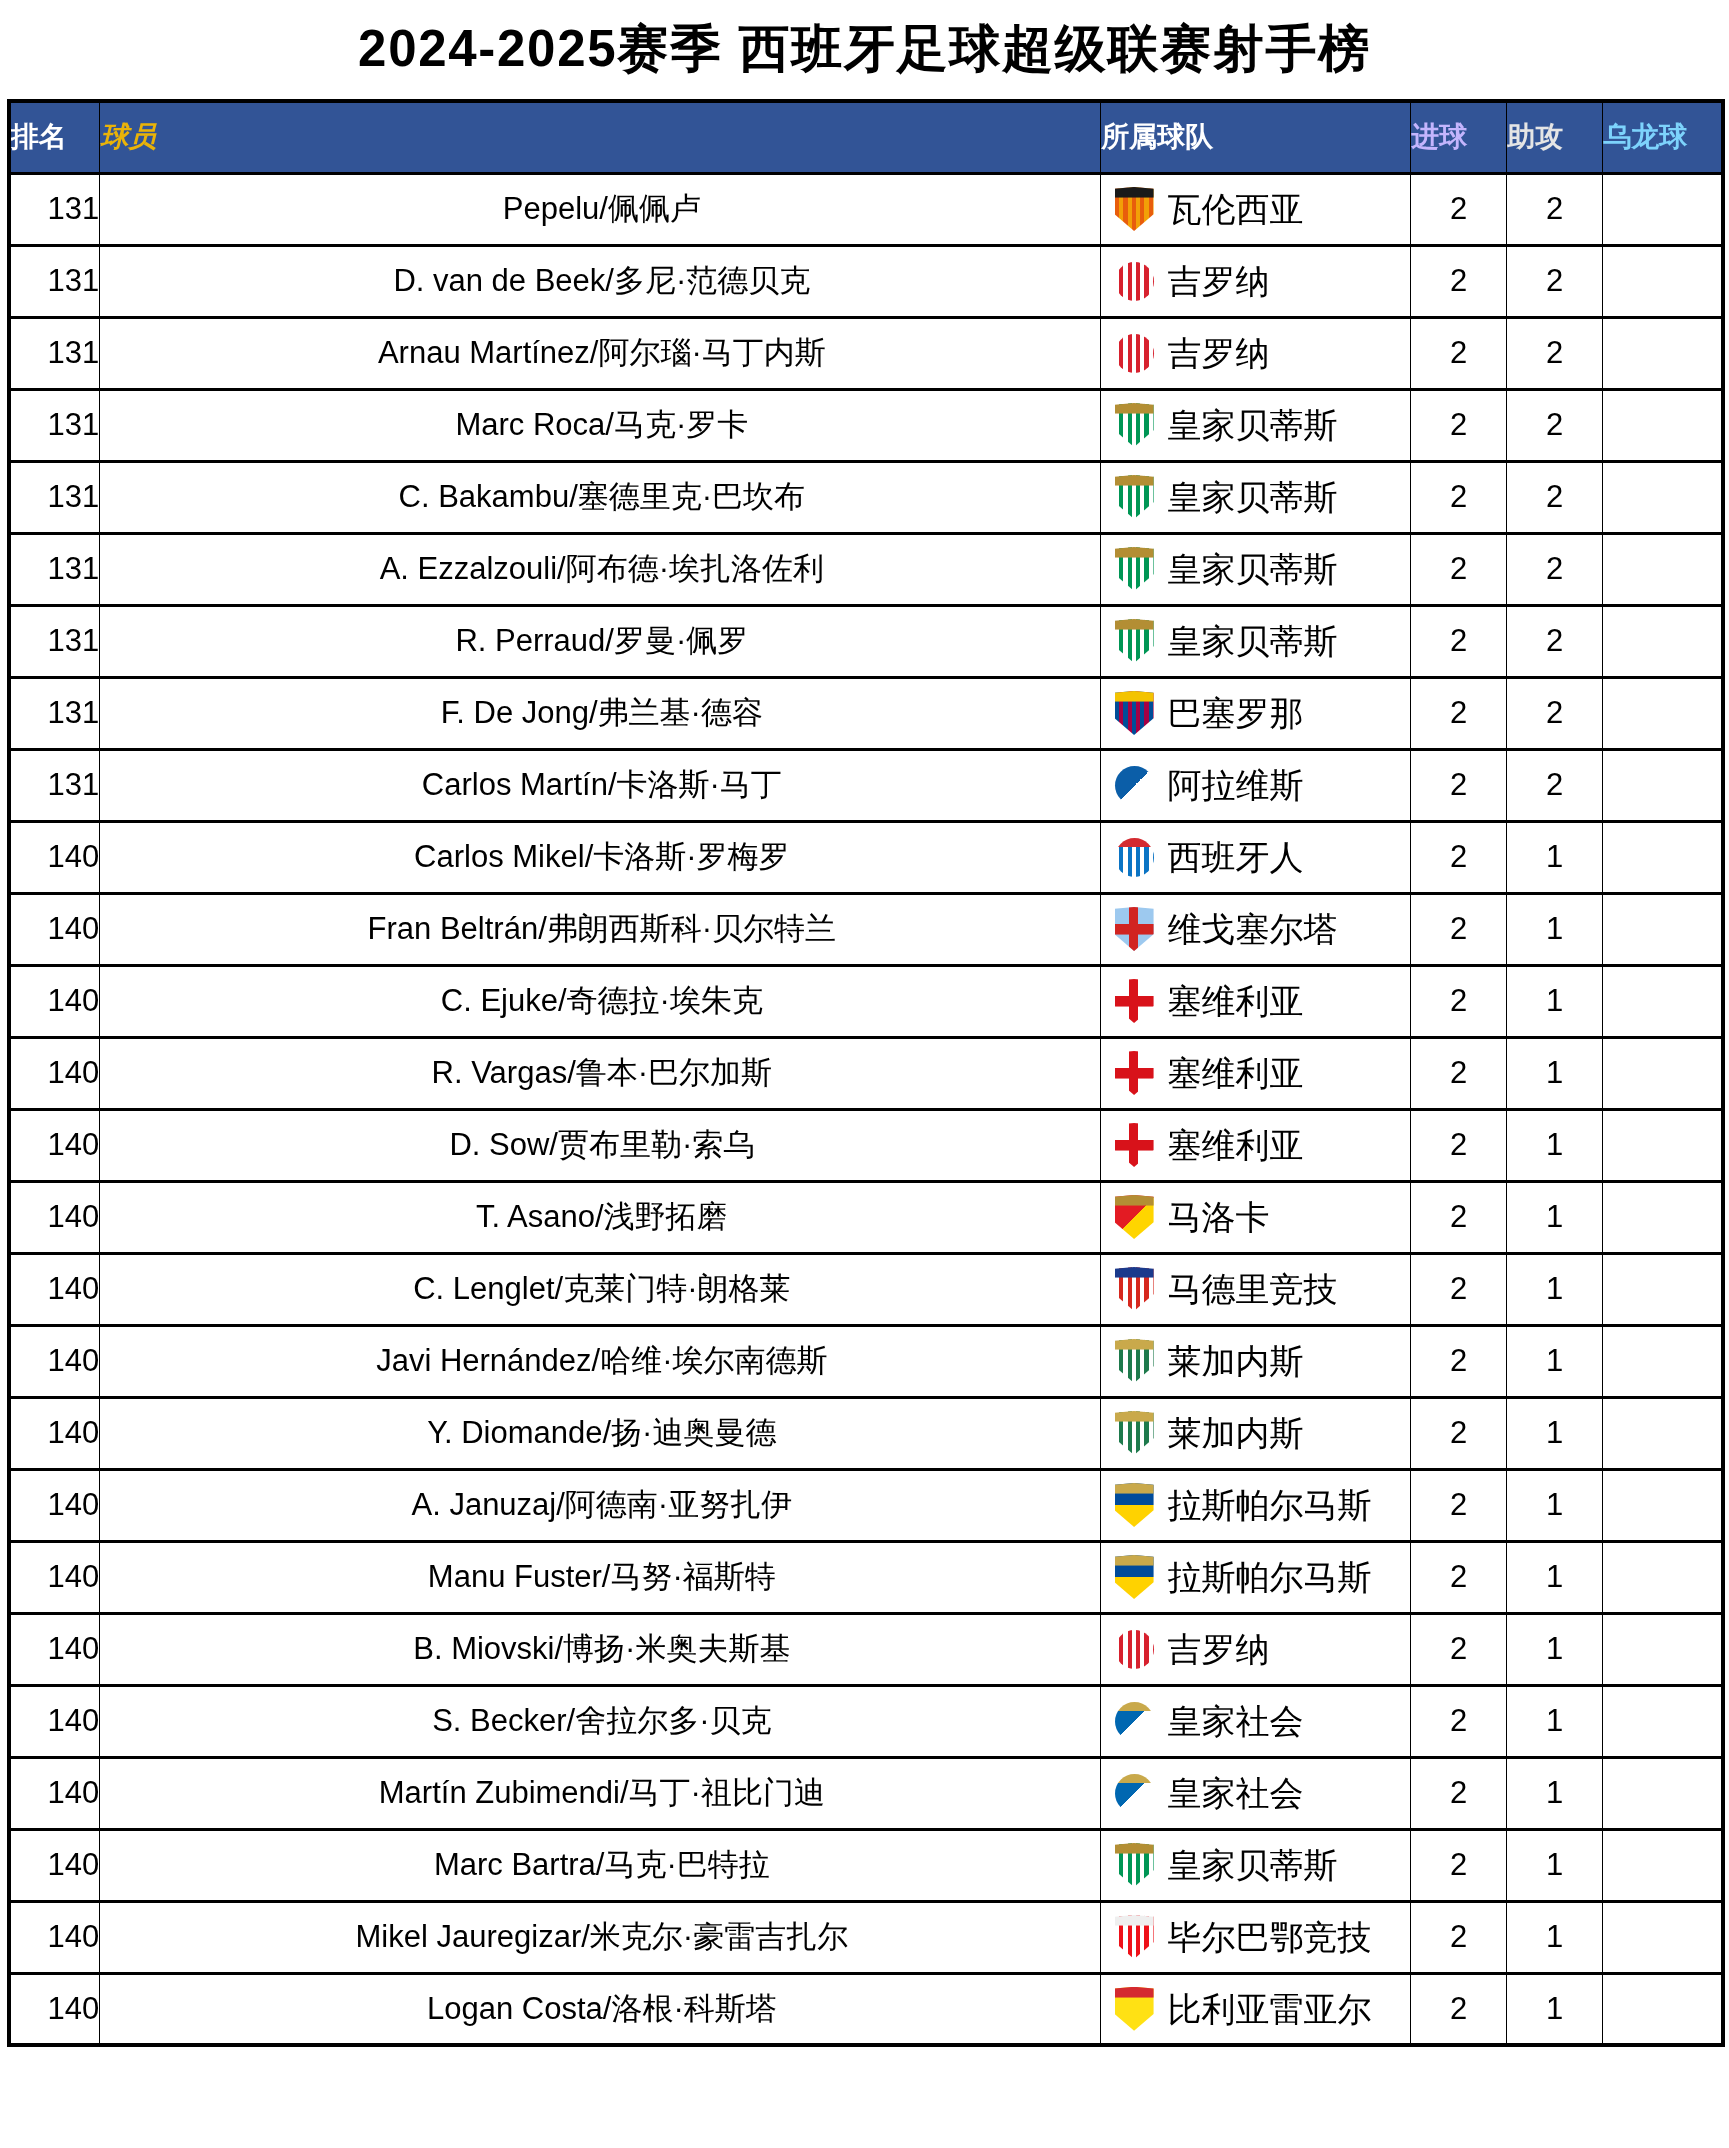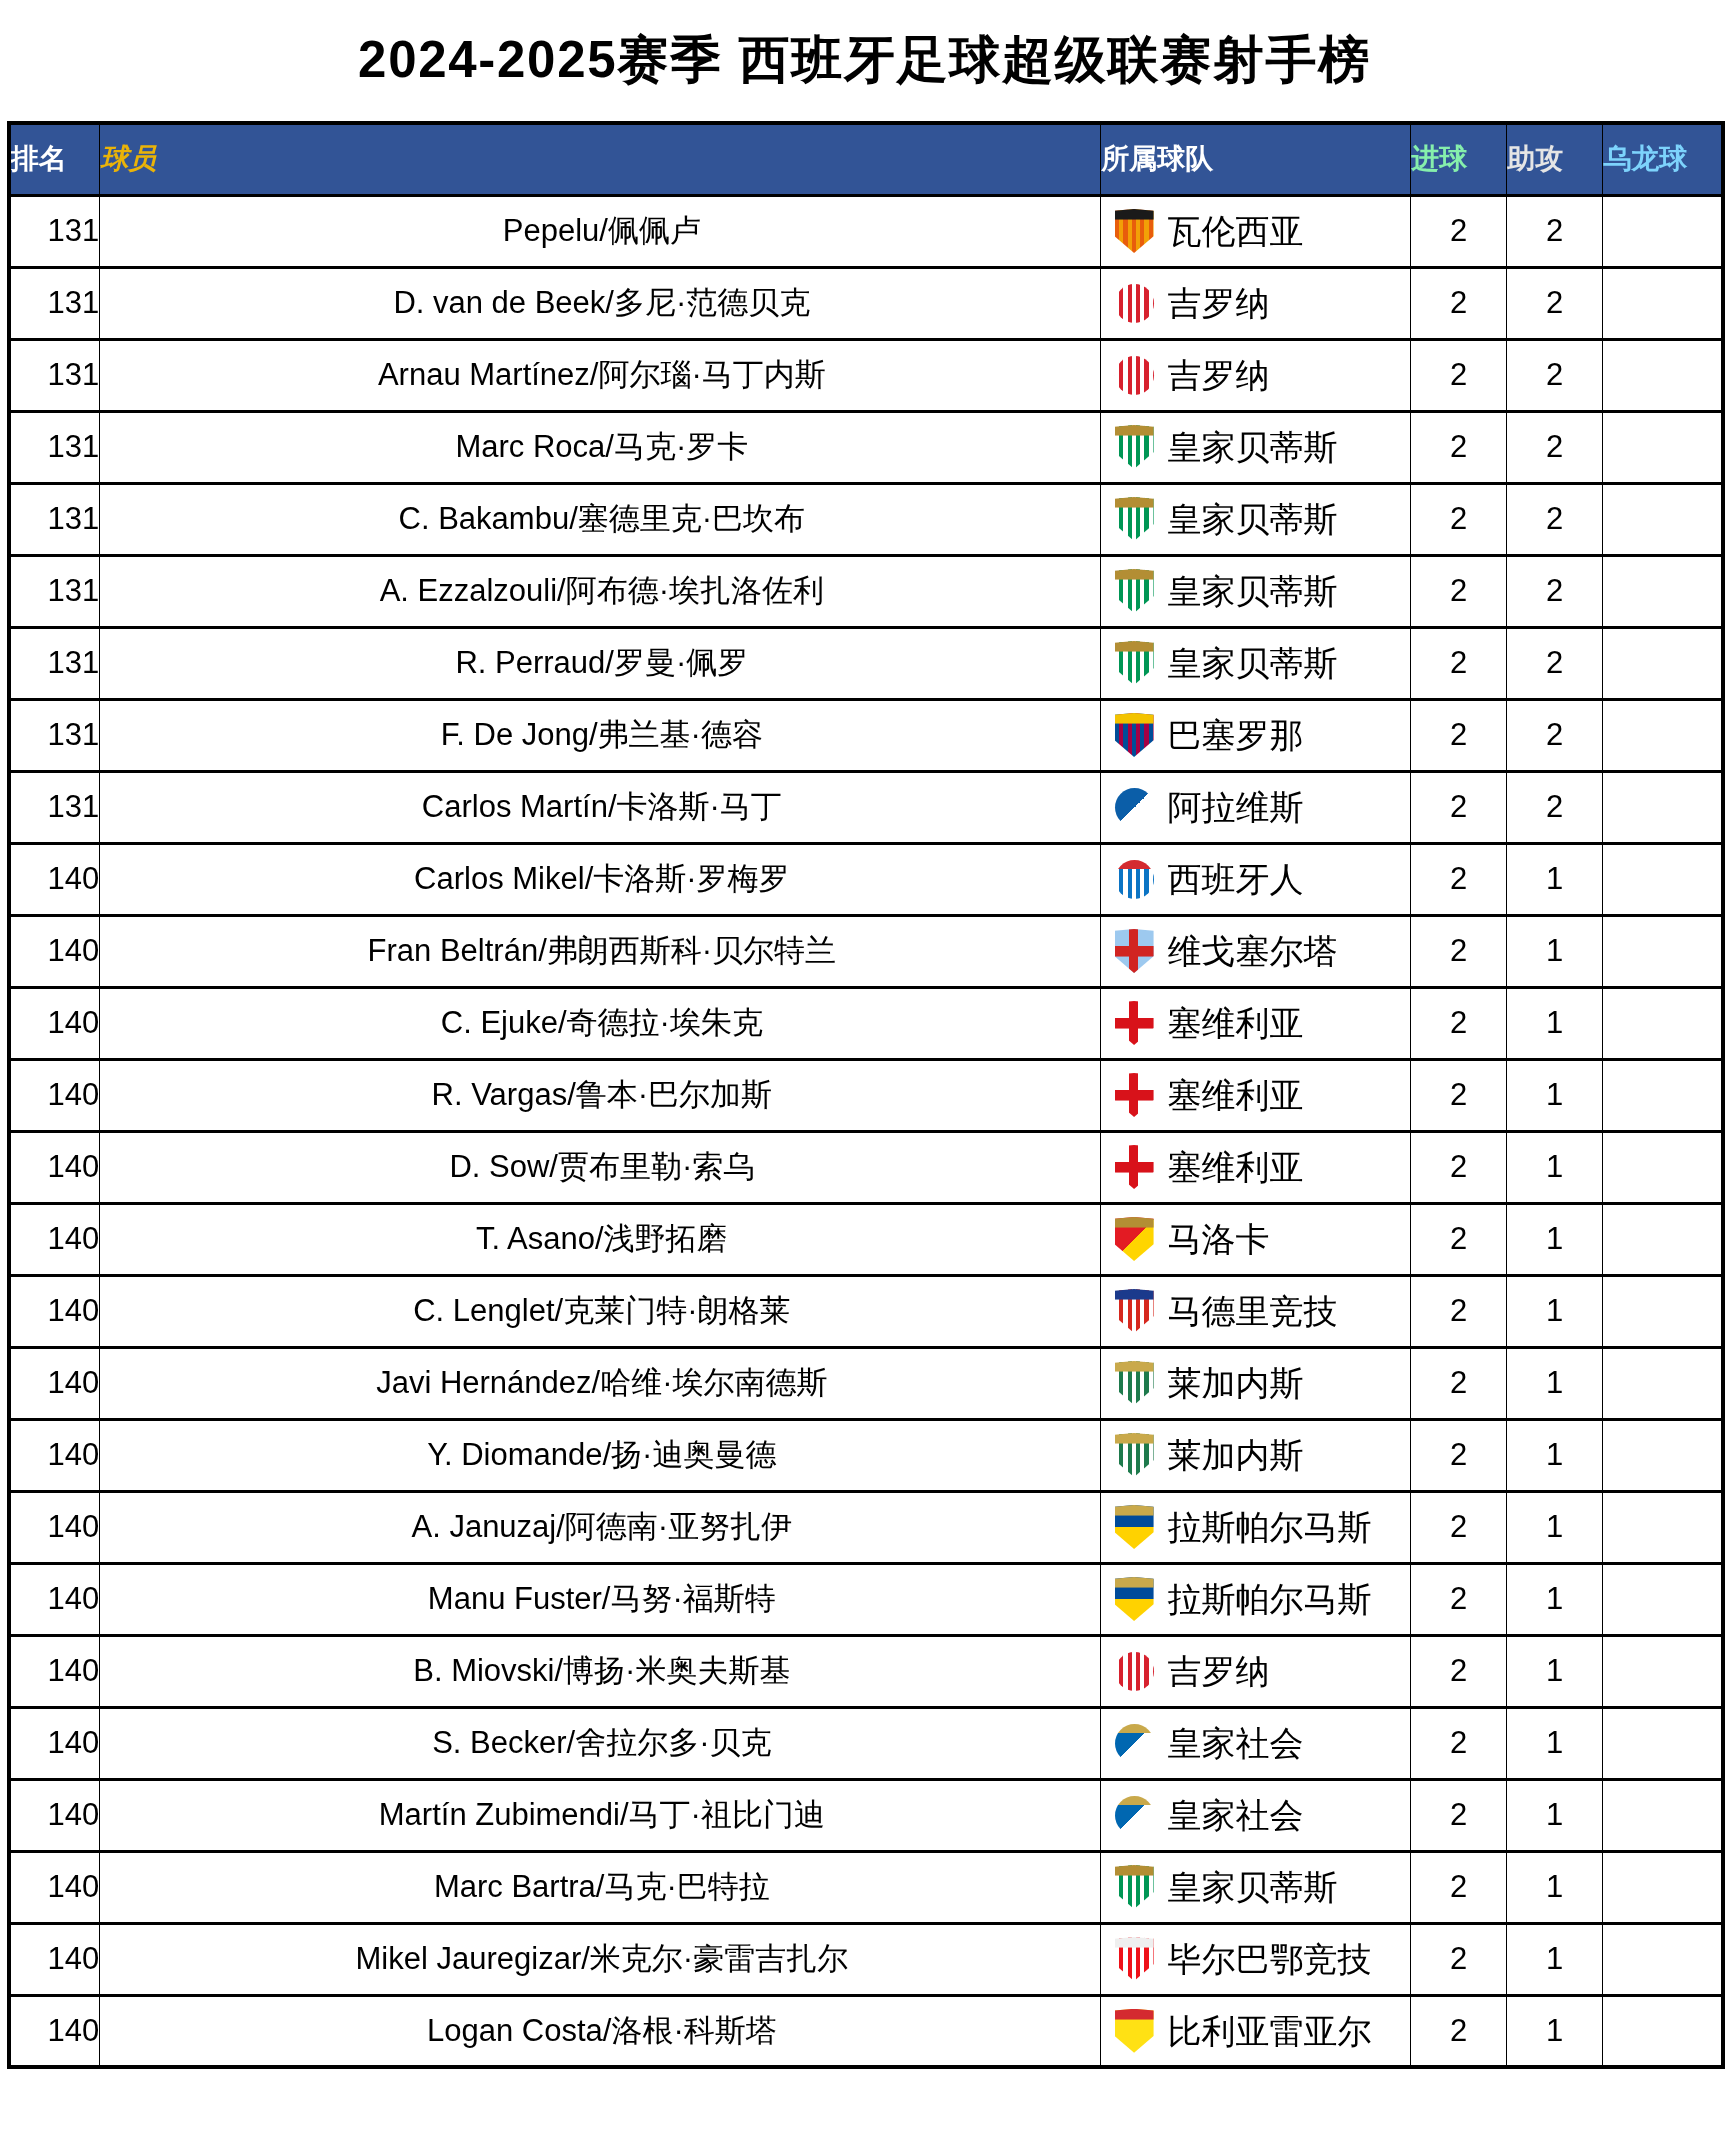--- a/index.html
+++ b/index.html
@@ -4,21 +4,21 @@
 <style>
   html,body{margin:0;padding:0;}
   body{
     width:1729px;height:2148px;
     background:#ffffff;
     color:#000;
     font-family:"Liberation Sans","DejaVu Sans",sans-serif;
     overflow:hidden;
   }
   .title{
-    margin:12px;
+    margin:1px;
     height:97px;
     display:flex;align-items:center;justify-content:center;
     font-size:51px;font-weight:700;
     letter-spacing:1.7px;
   }
   table.scorers{
     border-collapse:collapse;
     table-layout:fixed;
     width:1716px;
     margin:0 6.7px;
@@ -82,21 +82,21 @@
     <col style="width:310px">
     <col style="width:96px">
     <col style="width:96px">
     <col style="width:120px">
   </colgroup>
   <thead>
     <tr>
       <th style="background: rgb(50, 84, 150); color: rgb(255, 255, 255);">排名</th>
       <th style="background: rgb(50, 84, 150); color: #eab308; font-style: italic;">球员</th>
       <th style="background: rgb(50, 84, 150); color: rgb(255, 255, 255);">所属球队</th>
-      <th style="background: rgb(50, 84, 150); color: #86efac;">进球</th>
+      <th style="background: rgb(50, 84, 150); color: #c4b5fd;">进球</th>
       <th style="background: rgb(50, 84, 150); color: #e5e5e5;">助攻</th>
       <th style="background: rgb(50, 84, 150); color: #7dd3fc;">乌龙球</th>
     </tr>
   </thead>
   <tbody id="rows">
   <tr>
     <td class="c-rank">131</td>
     <td class="c-player">Pepelu/佩佩卢</td>
     <td class="c-team">
       <div class="team-wrap">

